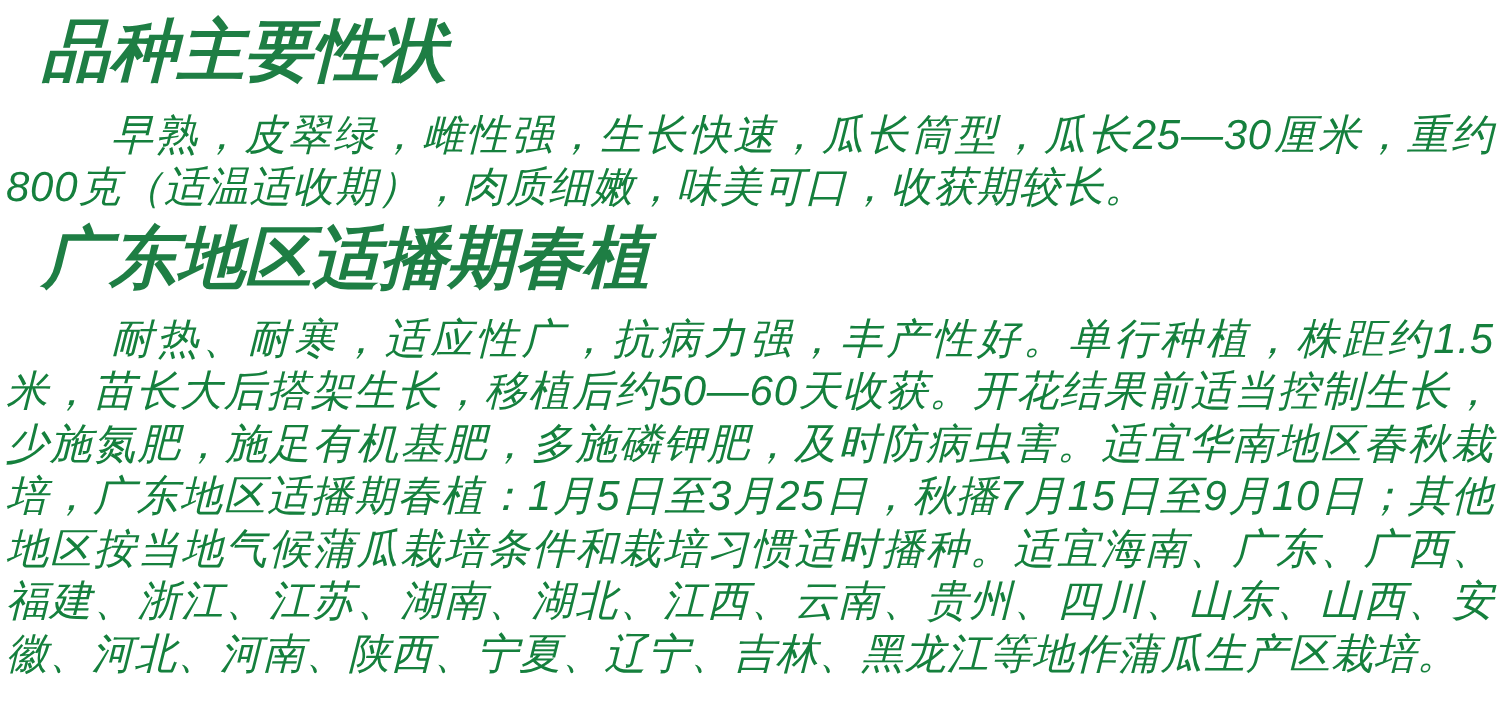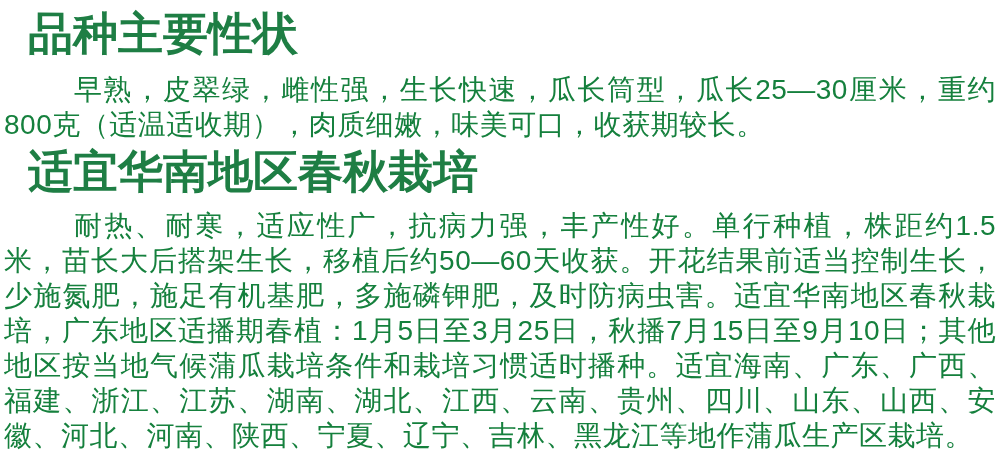--- a/index.html
+++ b/index.html
@@ -5,20 +5,21 @@
   * { margin: 0; padding: 0; box-sizing: border-box; }
   html, body { background: #ffffff; }
   .page {
     position: relative;
     width: 1000px;
     height: 472px;
     background: #ffffff;
     overflow: hidden;
     padding: 10px 4px 0 4px;
     font-family: "Liberation Sans", "DejaVu Sans", sans-serif;
+    font-style: italic;
   }
   .section-heading {
     font-family: "Liberation Serif", "DejaVu Serif", serif;
     font-weight: 700;
     font-size: 45px;
     line-height: 48px;
     color: #1e7e44;
     margin-left: 24px;
     letter-spacing: 0px;
   }
@@ -43,17 +44,17 @@
 <body>
 
 <div class="page">
 
   <section>
     <h1 class="section-heading heading-1">品种主要性状</h1>
     <p class="body-paragraph para-1">早熟，皮翠绿，雌性强，生长快速，瓜长筒型，瓜长25—30厘米，重约800克（适温适收期），肉质细嫩，味美可口，收获期较长。</p>
   </section>
 
   <section>
-    <h1 class="section-heading heading-2">适宜华南地区春秋栽培</h1>
+    <h1 class="section-heading heading-2">广东地区适播期春植</h1>
     <p class="body-paragraph para-2">耐热、耐寒，适应性广，抗病力强，丰产性好。单行种植，株距约1.5米，苗长大后搭架生长，移植后约50—60天收获。开花结果前适当控制生长，少施氮肥，施足有机基肥，多施磷钾肥，及时防病虫害。适宜华南地区春秋栽培，广东地区适播期春植：1月5日至3月25日，秋播7月15日至9月10日；其他地区按当地气候蒲瓜栽培条件和栽培习惯适时播种。适宜海南、广东、广西、福建、浙江、江苏、湖南、湖北、江西、云南、贵州、四川、山东、山西、安徽、河北、河南、陕西、宁夏、辽宁、吉林、黑龙江等地作蒲瓜生产区栽培。</p>
   </section>
 
 </div>
 
 </body></html>

